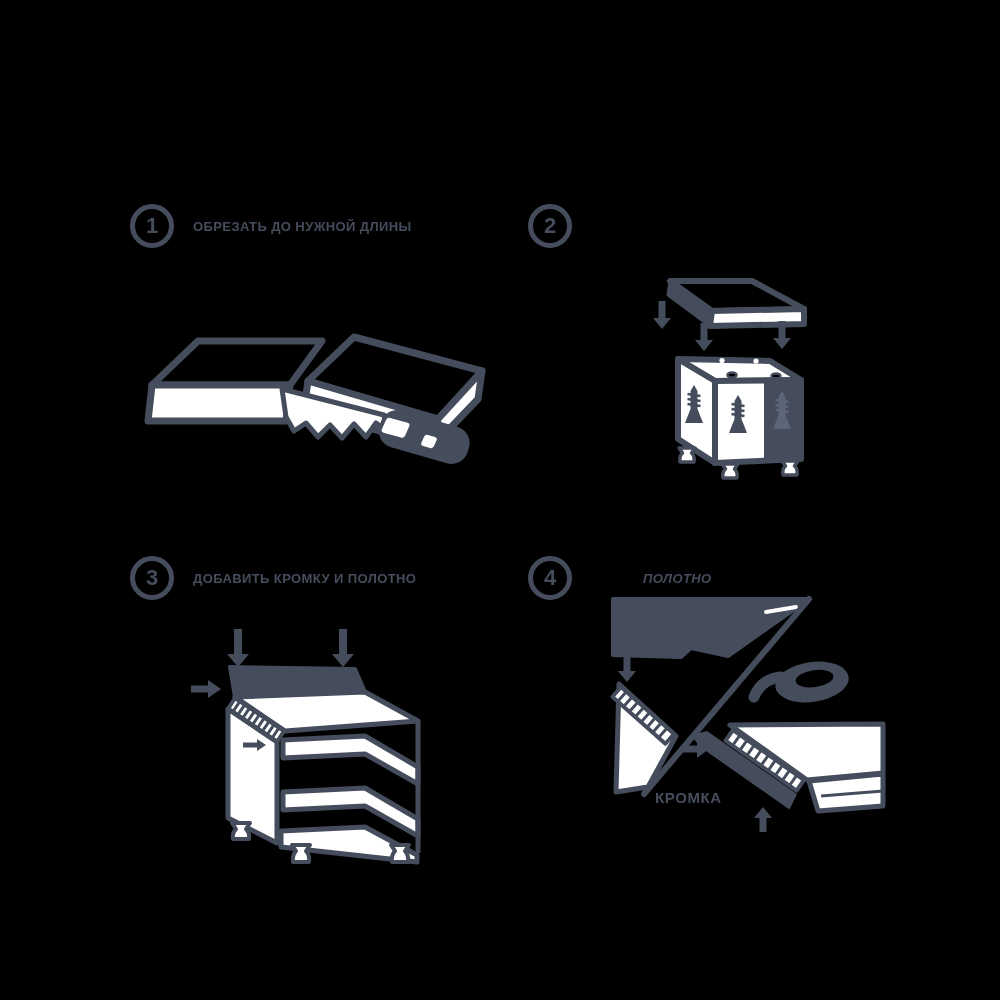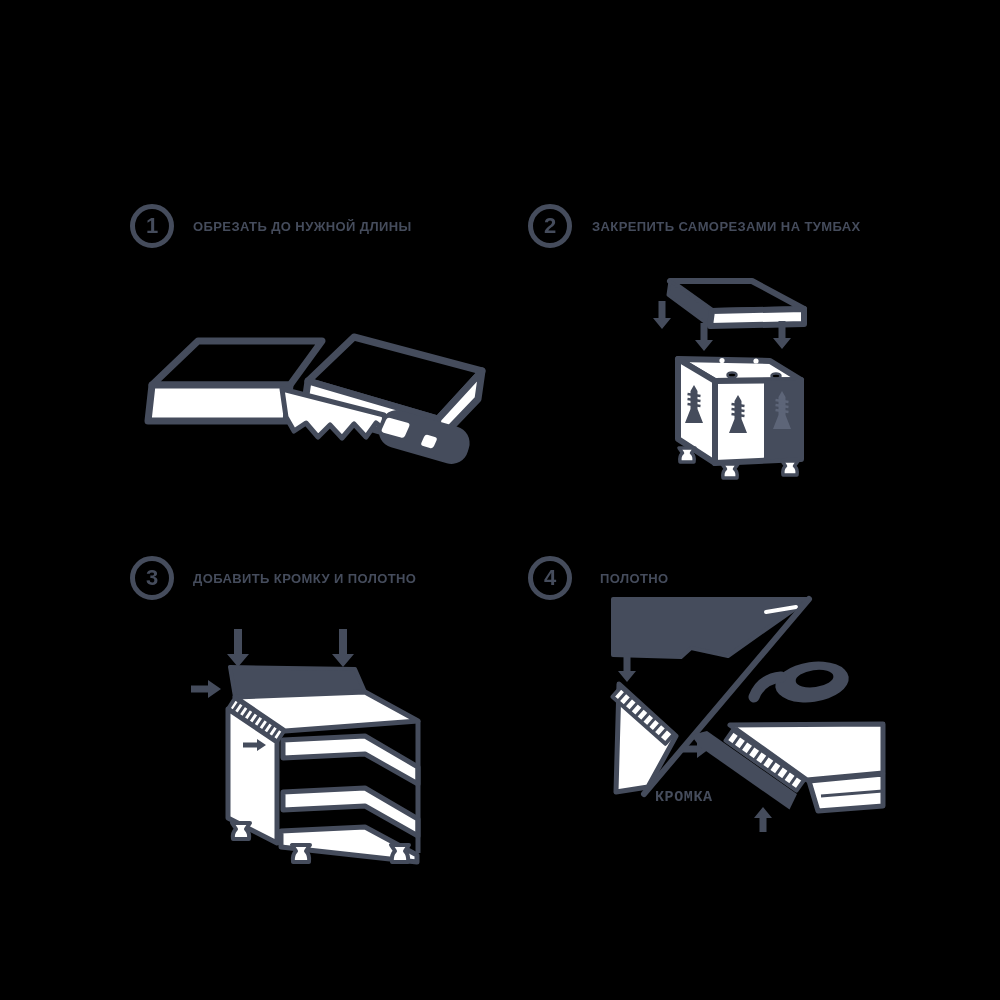--- a/index.html
+++ b/index.html
@@ -12,49 +12,48 @@
     border:5px solid #454C5C;border-radius:50%;
     display:flex;align-items:center;justify-content:center;
     color:#454C5C;font-weight:bold;font-size:22px;line-height:1;
   }
   .step-label{
     position:absolute;color:#454C5C;font-weight:bold;font-size:13px;
     letter-spacing:0.4px;line-height:16px;white-space:nowrap;
   }
   .annot-label{
     position:absolute;color:#454C5C;font-weight:bold;font-size:15px;
-    letter-spacing:0.6px;line-height:16px;white-space:nowrap;font-family:Liberation Mono, monospace;
+    letter-spacing:0.6px;line-height:16px;white-space:nowrap;
   }
   svg{position:absolute;overflow:visible;}
   .ink-stroke{stroke:#454C5C;stroke-linejoin:round;fill:none;}
 </style>
 </head>
 <body>
 
 <div id="canvas">
 
   <div class="step-circle" style="left:130px;top:204px;">
     <span>1</span>
   </div>
   <div class="step-label" style="left:193px;top:219px;">ОБРЕЗАТЬ ДО НУЖНОЙ ДЛИНЫ</div>
 
   <div class="step-circle" style="left:528px;top:204px;">
     <span>2</span>
   </div>
-  <div class="step-label" style="left:592px;top:219px;">ЗАКРЕПИТЬ САМОРЕЗАМИ НА ТУМБАХ</div>
 
   <div class="step-circle" style="left:130px;top:556px;">
     <span>3</span>
   </div>
   <div class="step-label" style="left:193px;top:571px;">ДОБАВИТЬ КРОМКУ И ПОЛОТНО</div>
 
   <div class="step-circle" style="left:528px;top:556px;">
     <span>4</span>
   </div>
-  <div class="step-label" style="left:600px;top:571px;">ПОЛОТНО</div>
+  <div class="step-label" style="left:643px;top:571px;font-style:italic;">ПОЛОТНО</div>
 
   <svg style="left:140px;top:325px;" width="340" height="150" viewBox="0 0 340 150">
     <g>
       <path d="M12,60 L58,16 L182,16 L150,60 Z" fill="#000" stroke="#454C5C" stroke-width="7" stroke-linejoin="round"></path>
       <path d="M12,60 L150,60 L146,96 L8,96 Z" fill="#fff" stroke="#454C5C" stroke-width="7" stroke-linejoin="round"></path>
     </g>
     <g>
       <path d="M168,56 L214,12 L342,46 L298,94 Z" fill="#000" stroke="#454C5C" stroke-width="7" stroke-linejoin="round"></path>
       <path d="M168,56 L298,94 L294,122 L164,84 Z" fill="#fff" stroke="#454C5C" stroke-width="7" stroke-linejoin="round"></path>
       <path d="M298,94 L342,46 L338,74 L294,120 Z" fill="#fff" stroke="#454C5C" stroke-width="7" stroke-linejoin="round"></path>

